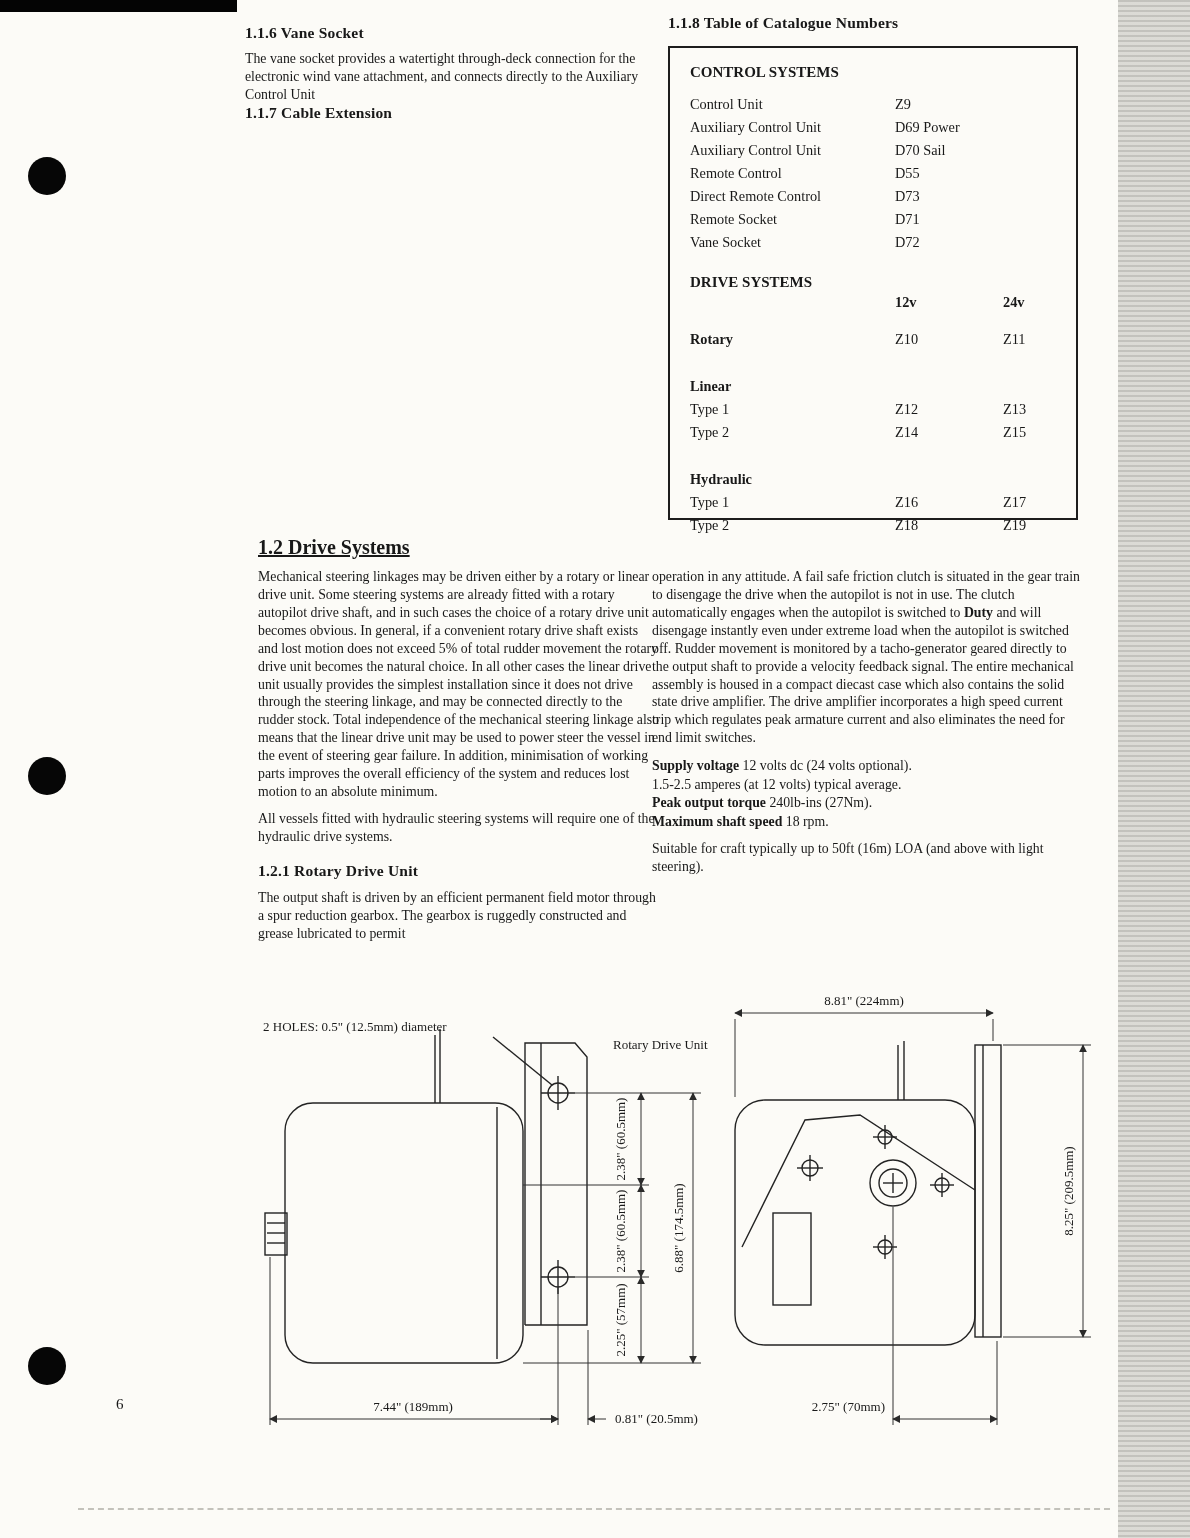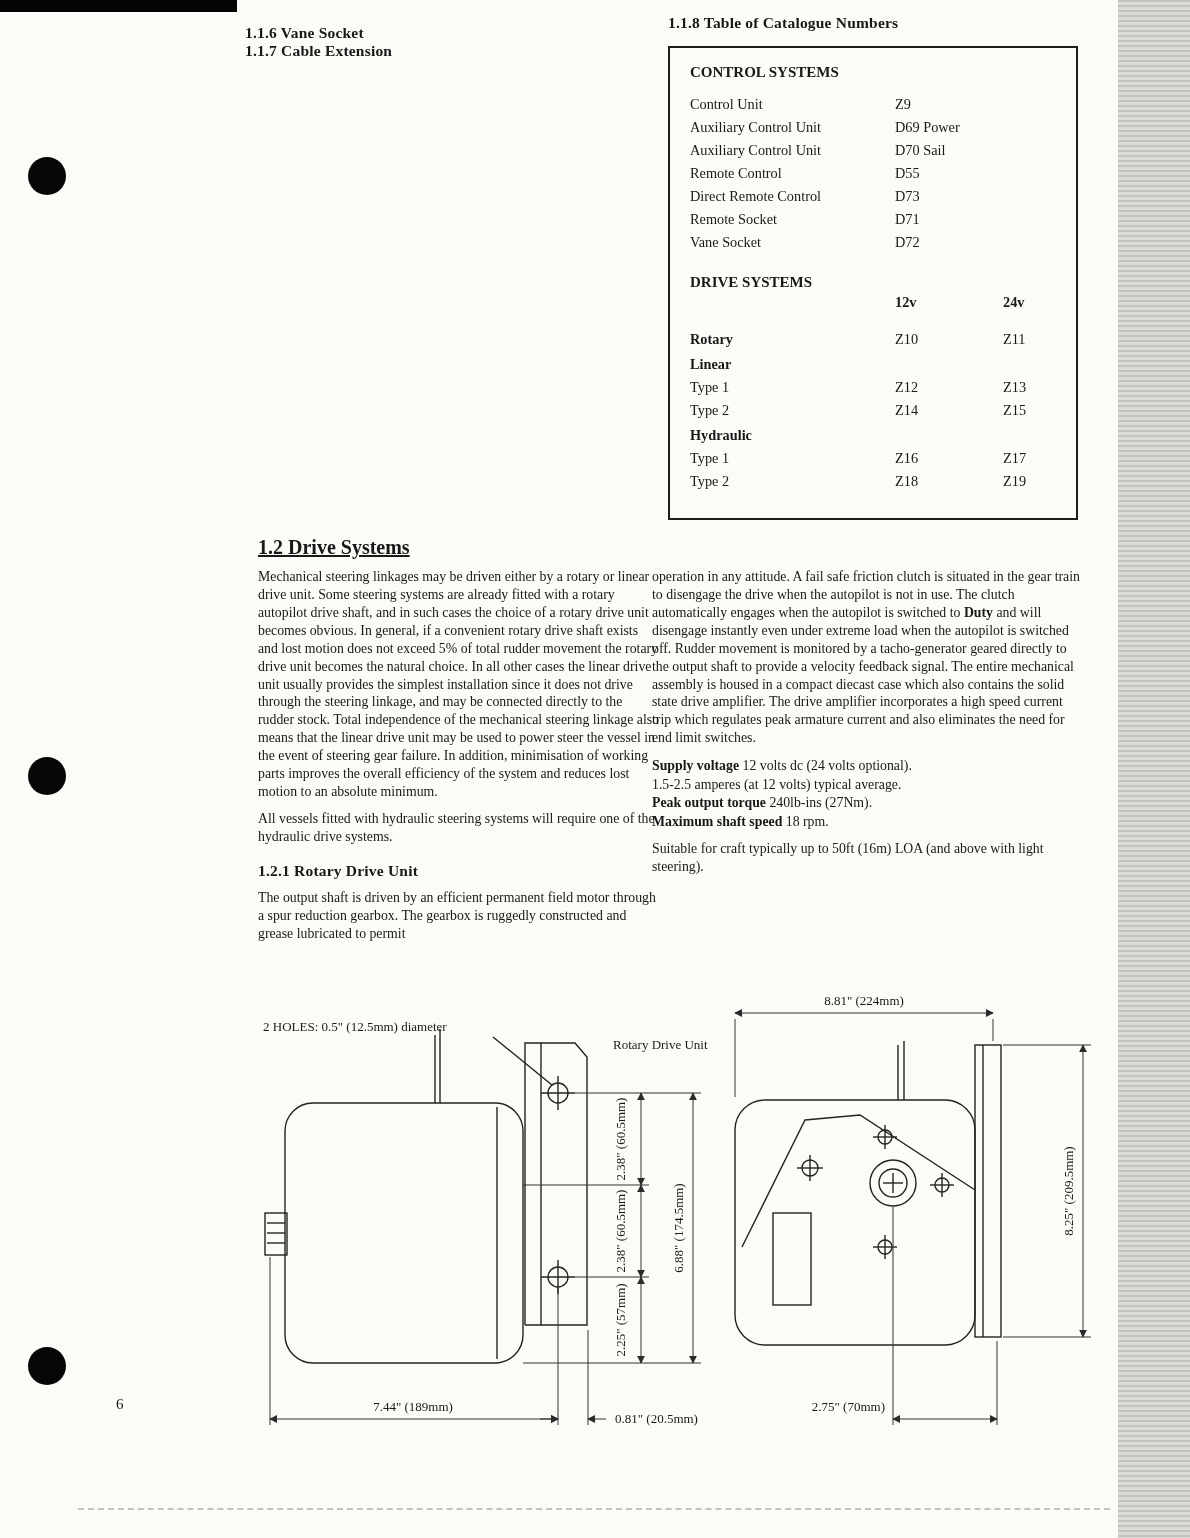--- a/index.html
+++ b/index.html
@@ -25,21 +25,21 @@
 
   .col-left-top { position:absolute; left:245px; top:24px; width:404px; }
   .col-left-top h3 + p { margin-top:8px; }
   .col-left-top h3.second { }
 
   .col-right-top { position:absolute; left:668px; top:14px; width:414px; }
   .cat-box { margin-top:14px; border:2px solid #1d1d1d; width:410px; height:474px; padding:16px 0 0 20px; background:transparent; }
   .cat-title { font-size:15px; font-weight:bold; margin-bottom:12px; }
   .cat-row { display:grid; grid-template-columns:205px 108px auto; font-size:14.3px; line-height:23px; }
   .cat-row .b, .b { font-weight:bold; }
-  .mt-sm { margin-top:2px;gap:13px; } .mt-md { margin-top:14px; } .mt-lg { margin-top:20px; }
+  .mt-sm { margin-top:24px;gap:13px; } .mt-md { margin-top:14px; } .mt-lg { margin-top:20px; }
 
   .sec-heading { position:absolute; left:258px; top:536px; font-size:20px; font-weight:bold;text-decoration:underline; }
   .col12-left  { position:absolute; left:258px; top:568px; width:402px; }
   .col12-right { position:absolute; left:652px; top:568px; width:428px; }
   .col12-left h3.doc { margin-top:16px; }
   .spec-block { margin-top:10px; font-size:13.8px; line-height:1.34; }
   .spec-line b { font-weight:bold; }
 
   .diagram { position:absolute; left:245px; top:985px; width:900px; height:460px; }
   .diagram svg text { font-family:"Liberation Serif", serif; font-size:13px; fill:#1a1a1a; }
@@ -53,20 +53,21 @@
 
 <div class="topbar"></div>
 <div class="hole hole1"></div>
 <div class="hole hole2"></div>
 <div class="hole hole3"></div>
 <div class="edge-strip"></div>
 <div class="bottom-rule"></div>
 
 <div class="col-left-top">
   <h3 class="doc">1.1.6 Vane Socket</h3>
+  <p class="doc">The vane socket provides a watertight through-deck connection for the electronic wind vane attachment, and connects directly to the Auxiliary Control Unit</p>
   <h3 class="doc second">1.1.7 Cable Extension</h3>
 </div>
 
 <div class="col-right-top">
   <h3 class="doc">1.1.8 Table of Catalogue Numbers</h3>
   <div class="cat-box">
     <div class="cat-title">CONTROL SYSTEMS</div>
     <div class="cat-row">
         <span>Control Unit</span>
         <span>Z9</span>

